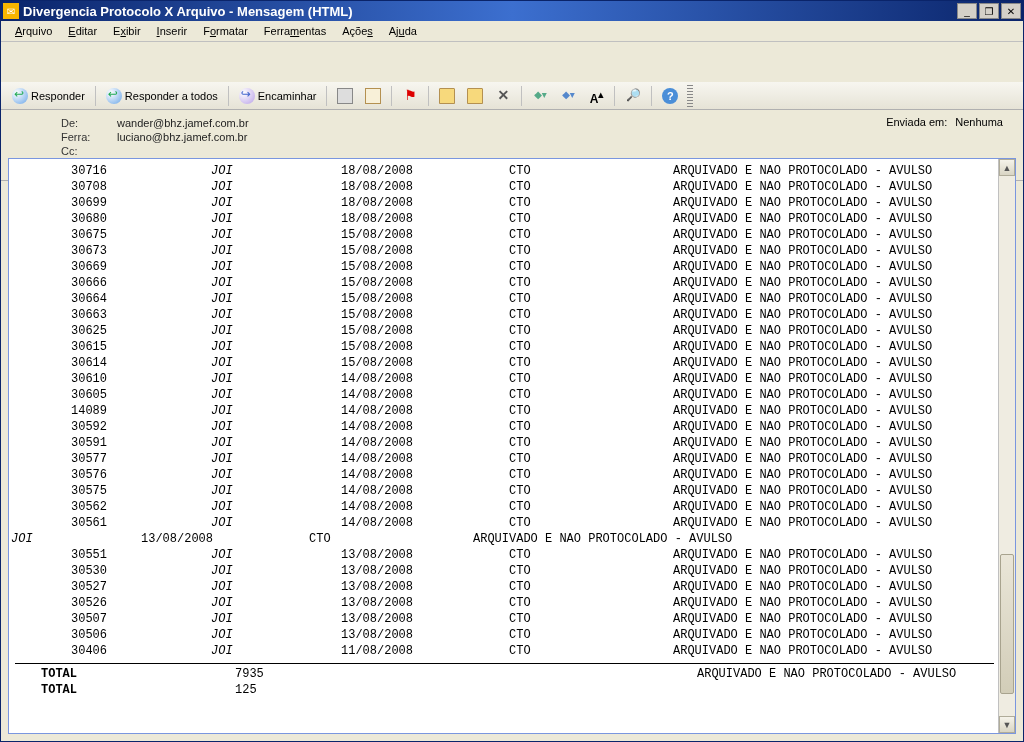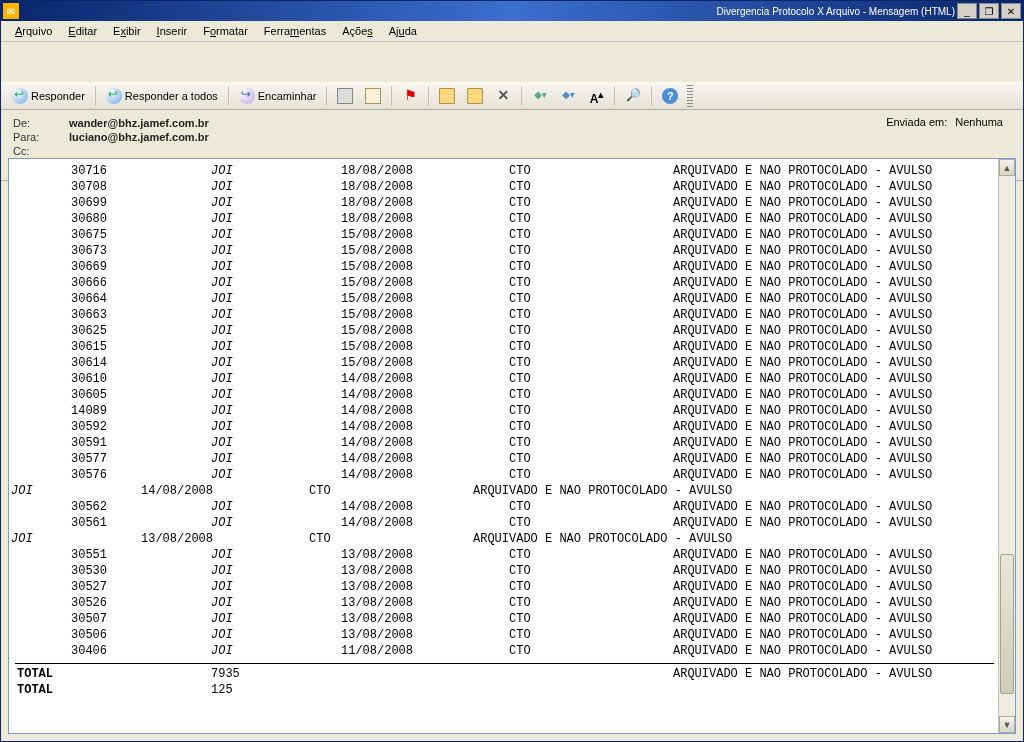--- a/index.html
+++ b/index.html
@@ -27,23 +27,22 @@
   .titlebar .icon {
     width: 16px; height: 16px;
     background: #f7b500;
     margin-right: 4px;
     display: inline-flex;
     align-items: center; justify-content: center;
     font-size: 10px;
   }
   .titlebar .title {
     flex: 1;
-    font-weight: normal;
-    font-size: 10px;
-    text-align: right;
+    font-weight: bold;
+    font-size: 13px;
   }
   .titlebar .ctrls { display: flex; }
   .titlebar .ctrl {
     width: 20px; height: 16px;
     background: #d4d0c8;
     border: 1px solid #888;
     margin-left: 2px;
     display: flex; align-items: center; justify-content: center;
     font-size: 10px; color: #000;
     cursor: default;
@@ -102,23 +101,23 @@
   .ic-help { background:#4a8ed8; color:#fff; border-radius:50%; font-weight:bold; font-size:11px; line-height:16px; text-align:center;}
   .tb-grip { width:6px; height:22px; background:repeating-linear-gradient(#888 0 1px, transparent 1px 3px); margin-left:2px;}
 
   
   .header-fields {
     background:#ece9d8;
     border-bottom:1px solid #b0b0b0;
     padding: 6px 12px 8px 12px;
     position:relative;
   }
-  .hf-row { display:flex; padding:1px 0; }
+  .hf-row { display:flex; padding:1px 0;margin-left:48px; }
   .hf-label { width:56px; color:#333; }
-  .hf-value { color:#222;font-weight:bold; }
+  .hf-value { color:#222; }
   .hf-right { position:absolute; right:20px; top:6px; display:flex; gap:8px;}
 
   
   .body-wrap {
     position:absolute;
     left:8px; right:8px; top:158px; bottom:8px;
     background:#fff;
     border:1px solid #7a96df;
     display:flex;
   }
@@ -130,21 +129,21 @@
     line-height: 16px;
     color:#000;
     padding: 4px 0 4px 2px;
   }
   .row { display:flex; white-space:pre; }
   .c1 { width:200px; text-align:left; padding-left:60px;}
   .c2 { width:130px; text-align:left;font-style:italic;}
   .c3 { width:168px; text-align:left;}
   .c4 { width:164px; text-align:left;}
   .c5 { flex:1; text-align:left;}
-  .t1 { width:200px; font-weight:bold; padding-left:6px;}
+  .t1 { width:200px; font-weight:bold; padding-left:6px;margin-left:24px;}
   .t2 { width:130px; }
   .hr-line { border-top:1px solid #000; margin: 4px 4px 2px 4px;}
 
   
   .vscroll {
     width:17px;
     background:#e8e5d8;
     border-left:1px solid #c0c0c0;
     display:flex; flex-direction:column;
   }
@@ -242,21 +241,21 @@
     </div>
   <div class="tb-grip"></div>
 </div>
 
 <div class="header-fields">
   <div class="hf-row">
     <div class="hf-label">De:</div>
     <div class="hf-value">wander@bhz.jamef.com.br</div>
   </div>
   <div class="hf-row">
-    <div class="hf-label">Para:</div>
+    <div class="hf-label">Ferra:</div>
     <div class="hf-value">luciano@bhz.jamef.com.br</div>
   </div>
   <div class="hf-row">
     <div class="hf-label">Cc:</div>
     <div class="hf-value"></div>
   </div>
   <div class="hf-row">
     <div class="hf-label">Assunto:</div>
     <div class="hf-value">Divergencia Protocolo X Arquivo</div>
   </div>
@@ -281,21 +280,21 @@
       <div class="row"><span class="c1">30625</span><span class="c2">JOI</span><span class="c3">15/08/2008</span><span class="c4">CTO</span><span class="c5">ARQUIVADO E NAO PROTOCOLADO - AVULSO</span></div>
       <div class="row"><span class="c1">30615</span><span class="c2">JOI</span><span class="c3">15/08/2008</span><span class="c4">CTO</span><span class="c5">ARQUIVADO E NAO PROTOCOLADO - AVULSO</span></div>
       <div class="row"><span class="c1">30614</span><span class="c2">JOI</span><span class="c3">15/08/2008</span><span class="c4">CTO</span><span class="c5">ARQUIVADO E NAO PROTOCOLADO - AVULSO</span></div>
       <div class="row"><span class="c1">30610</span><span class="c2">JOI</span><span class="c3">14/08/2008</span><span class="c4">CTO</span><span class="c5">ARQUIVADO E NAO PROTOCOLADO - AVULSO</span></div>
       <div class="row"><span class="c1">30605</span><span class="c2">JOI</span><span class="c3">14/08/2008</span><span class="c4">CTO</span><span class="c5">ARQUIVADO E NAO PROTOCOLADO - AVULSO</span></div>
       <div class="row"><span class="c1">14089</span><span class="c2">JOI</span><span class="c3">14/08/2008</span><span class="c4">CTO</span><span class="c5">ARQUIVADO E NAO PROTOCOLADO - AVULSO</span></div>
       <div class="row"><span class="c1">30592</span><span class="c2">JOI</span><span class="c3">14/08/2008</span><span class="c4">CTO</span><span class="c5">ARQUIVADO E NAO PROTOCOLADO - AVULSO</span></div>
       <div class="row"><span class="c1">30591</span><span class="c2">JOI</span><span class="c3">14/08/2008</span><span class="c4">CTO</span><span class="c5">ARQUIVADO E NAO PROTOCOLADO - AVULSO</span></div>
       <div class="row"><span class="c1">30577</span><span class="c2">JOI</span><span class="c3">14/08/2008</span><span class="c4">CTO</span><span class="c5">ARQUIVADO E NAO PROTOCOLADO - AVULSO</span></div>
       <div class="row"><span class="c1">30576</span><span class="c2">JOI</span><span class="c3">14/08/2008</span><span class="c4">CTO</span><span class="c5">ARQUIVADO E NAO PROTOCOLADO - AVULSO</span></div>
-      <div class="row"><span class="c2">JOI</span><span class="c3">14/08/2008</span><span class="c4">CTO</span><span class="c5">ARQUIVADO E NAO PROTOCOLADO - AVULSO</span></div>
+      <div class="row"><span class="c1">30575</span><span class="c2">JOI</span><span class="c3">14/08/2008</span><span class="c4">CTO</span><span class="c5">ARQUIVADO E NAO PROTOCOLADO - AVULSO</span></div>
       <div class="row"><span class="c1">30562</span><span class="c2">JOI</span><span class="c3">14/08/2008</span><span class="c4">CTO</span><span class="c5">ARQUIVADO E NAO PROTOCOLADO - AVULSO</span></div>
       <div class="row"><span class="c1">30561</span><span class="c2">JOI</span><span class="c3">14/08/2008</span><span class="c4">CTO</span><span class="c5">ARQUIVADO E NAO PROTOCOLADO - AVULSO</span></div>
       <div class="row"><span class="c2">JOI</span><span class="c3">13/08/2008</span><span class="c4">CTO</span><span class="c5">ARQUIVADO E NAO PROTOCOLADO - AVULSO</span></div>
       <div class="row"><span class="c1">30551</span><span class="c2">JOI</span><span class="c3">13/08/2008</span><span class="c4">CTO</span><span class="c5">ARQUIVADO E NAO PROTOCOLADO - AVULSO</span></div>
       <div class="row"><span class="c1">30530</span><span class="c2">JOI</span><span class="c3">13/08/2008</span><span class="c4">CTO</span><span class="c5">ARQUIVADO E NAO PROTOCOLADO - AVULSO</span></div>
       <div class="row"><span class="c1">30527</span><span class="c2">JOI</span><span class="c3">13/08/2008</span><span class="c4">CTO</span><span class="c5">ARQUIVADO E NAO PROTOCOLADO - AVULSO</span></div>
       <div class="row"><span class="c1">30526</span><span class="c2">JOI</span><span class="c3">13/08/2008</span><span class="c4">CTO</span><span class="c5">ARQUIVADO E NAO PROTOCOLADO - AVULSO</span></div>
       <div class="row"><span class="c1">30507</span><span class="c2">JOI</span><span class="c3">13/08/2008</span><span class="c4">CTO</span><span class="c5">ARQUIVADO E NAO PROTOCOLADO - AVULSO</span></div>
       <div class="row"><span class="c1">30506</span><span class="c2">JOI</span><span class="c3">13/08/2008</span><span class="c4">CTO</span><span class="c5">ARQUIVADO E NAO PROTOCOLADO - AVULSO</span></div>
       <div class="row"><span class="c1">30406</span><span class="c2">JOI</span><span class="c3">11/08/2008</span><span class="c4">CTO</span><span class="c5">ARQUIVADO E NAO PROTOCOLADO - AVULSO</span></div>

